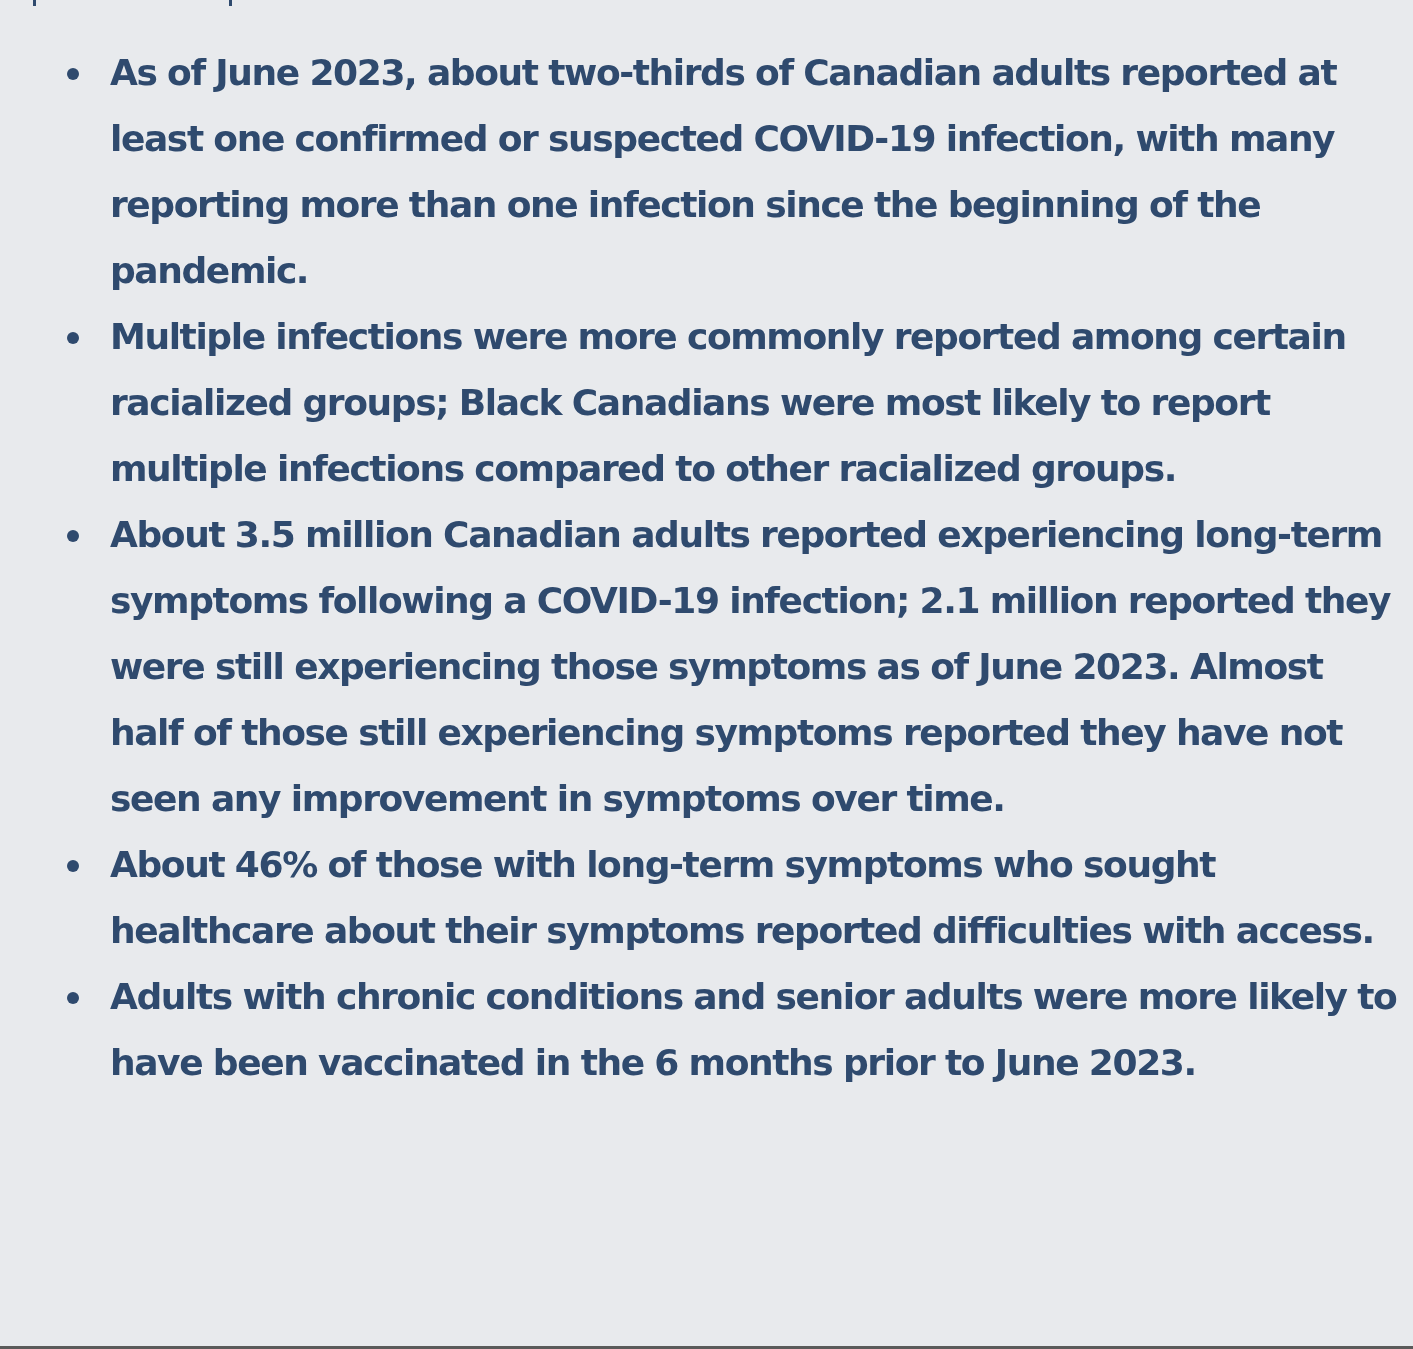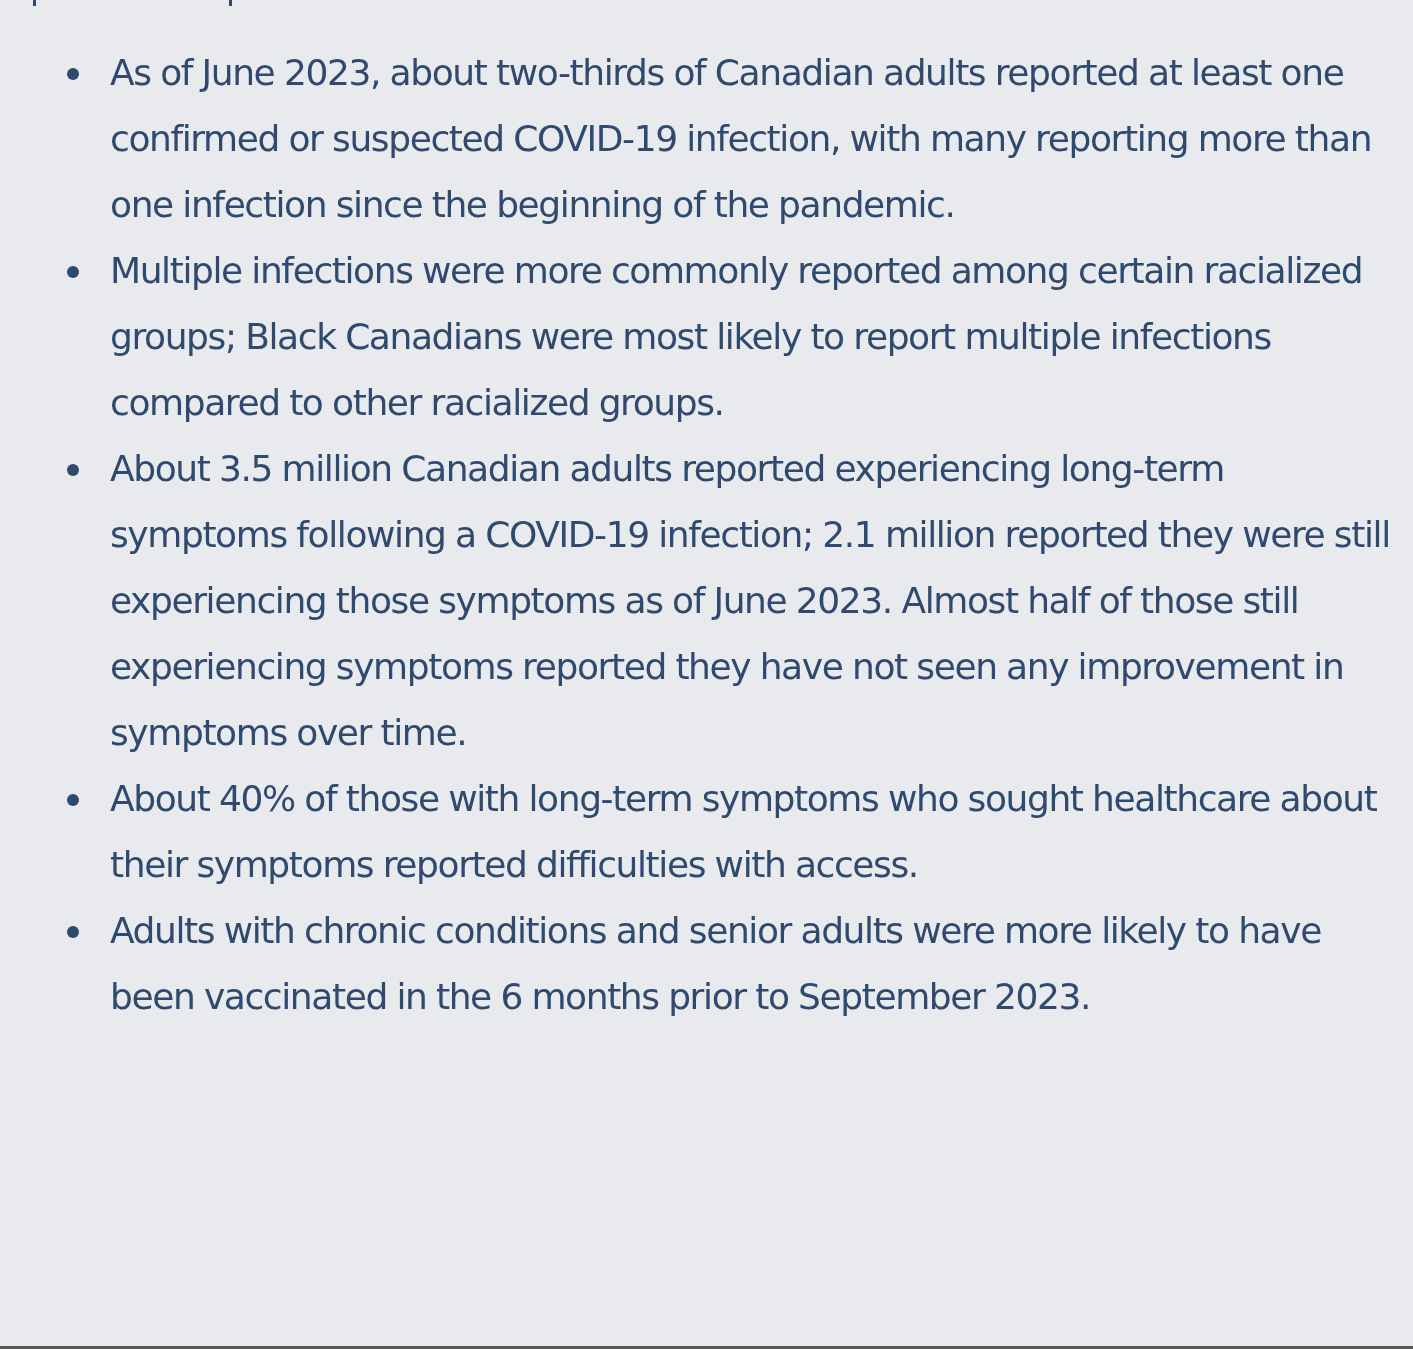--- a/index.html
+++ b/index.html
@@ -31,20 +31,21 @@
     }
     .highlights {
       position: absolute;
       top: 40px;
       left: 0;
       width: 1413px;
       margin: 0;
       padding: 0 0 0 110px;
       box-sizing: border-box;
       list-style: none;
+      font-weight: bold;
     }
     .highlights li {
       position: relative;
       font-size: 36px;
       line-height: 66px;
       letter-spacing: -1.4px;
       word-spacing: -0.5px;
       padding-right: 10px;
     }
     .highlights li .bullet {
@@ -81,21 +82,21 @@
   <li>
     <span class="bullet"></span>
     <span>Multiple infections were more commonly reported among certain racialized groups; Black Canadians were most likely to report multiple infections compared to other racialized groups.</span>
   </li>
   <li>
     <span class="bullet"></span>
     <span>About 3.5 million Canadian adults reported experiencing long-term symptoms following a COVID-19 infection; 2.1 million reported they were still experiencing those symptoms as of June 2023. Almost half of those still experiencing symptoms reported they have not seen any improvement in symptoms over time.</span>
   </li>
   <li>
     <span class="bullet"></span>
-    <span>About 40% of those with long-term symptoms who sought healthcare about their symptoms reported difficulties with access.</span>
+    <span>About 46% of those with long-term symptoms who sought healthcare about their symptoms reported difficulties with access.</span>
   </li>
   <li>
     <span class="bullet"></span>
-    <span>Adults with chronic conditions and senior adults were more likely to have been vaccinated in the 6 months prior to September 2023.</span>
+    <span>Adults with chronic conditions and senior adults were more likely to have been vaccinated in the 6 months prior to June 2023.</span>
   </li>
 </ul>
 
 <div class="bottom-rule"></div>
 
 </body></html>

